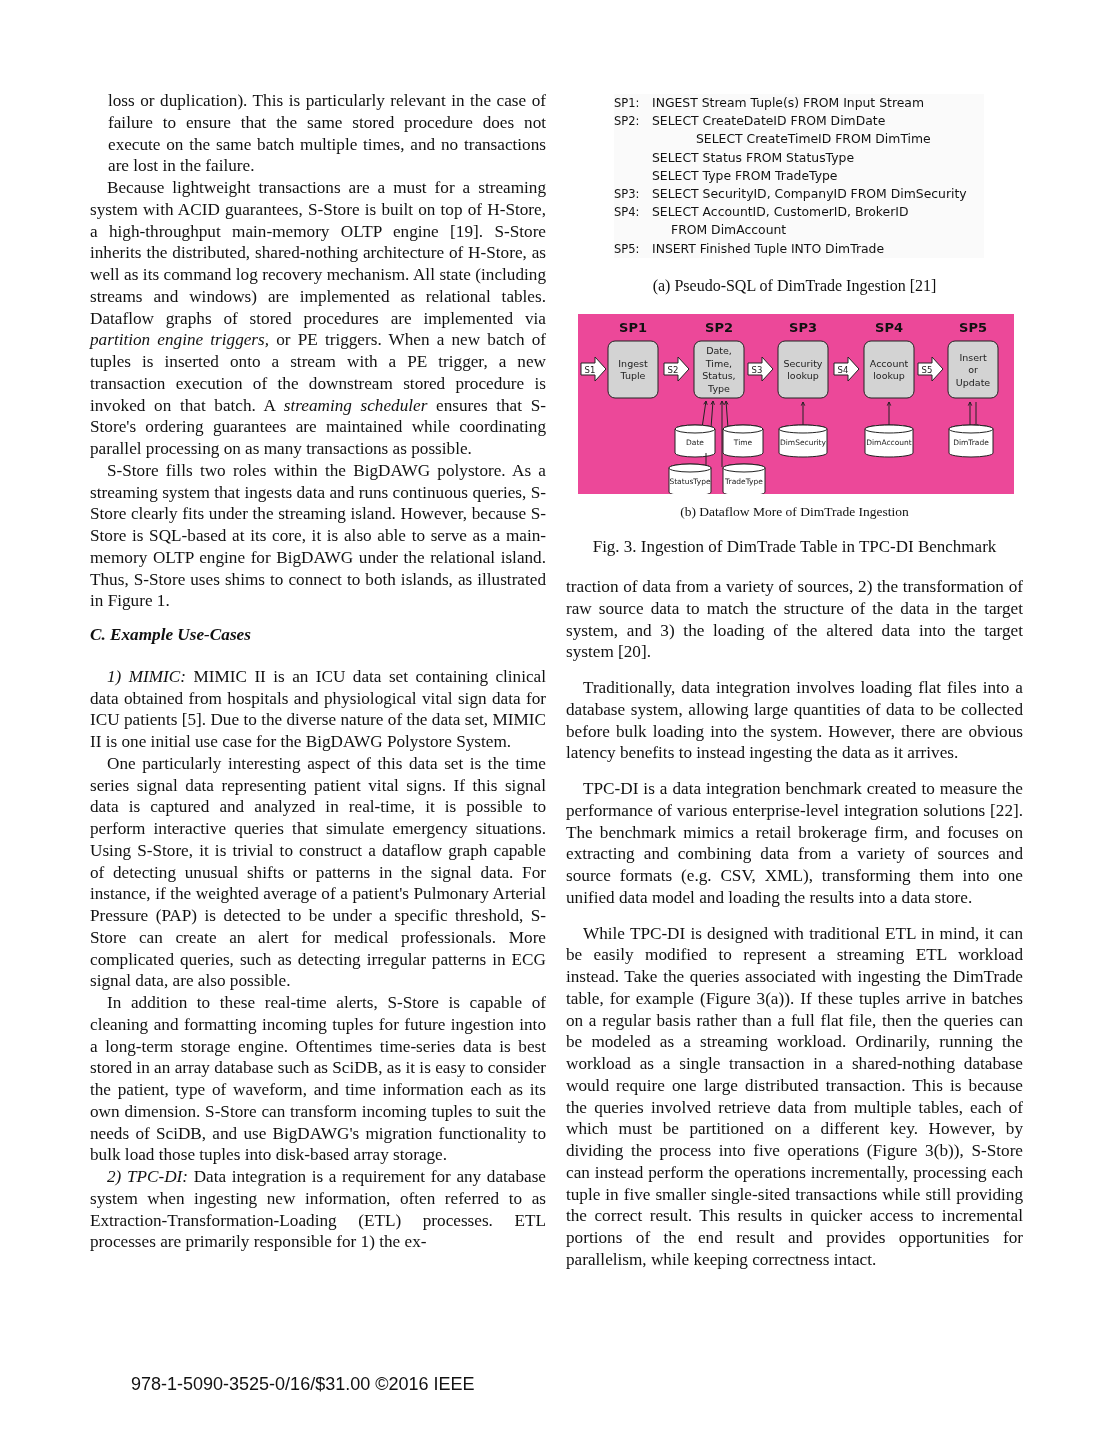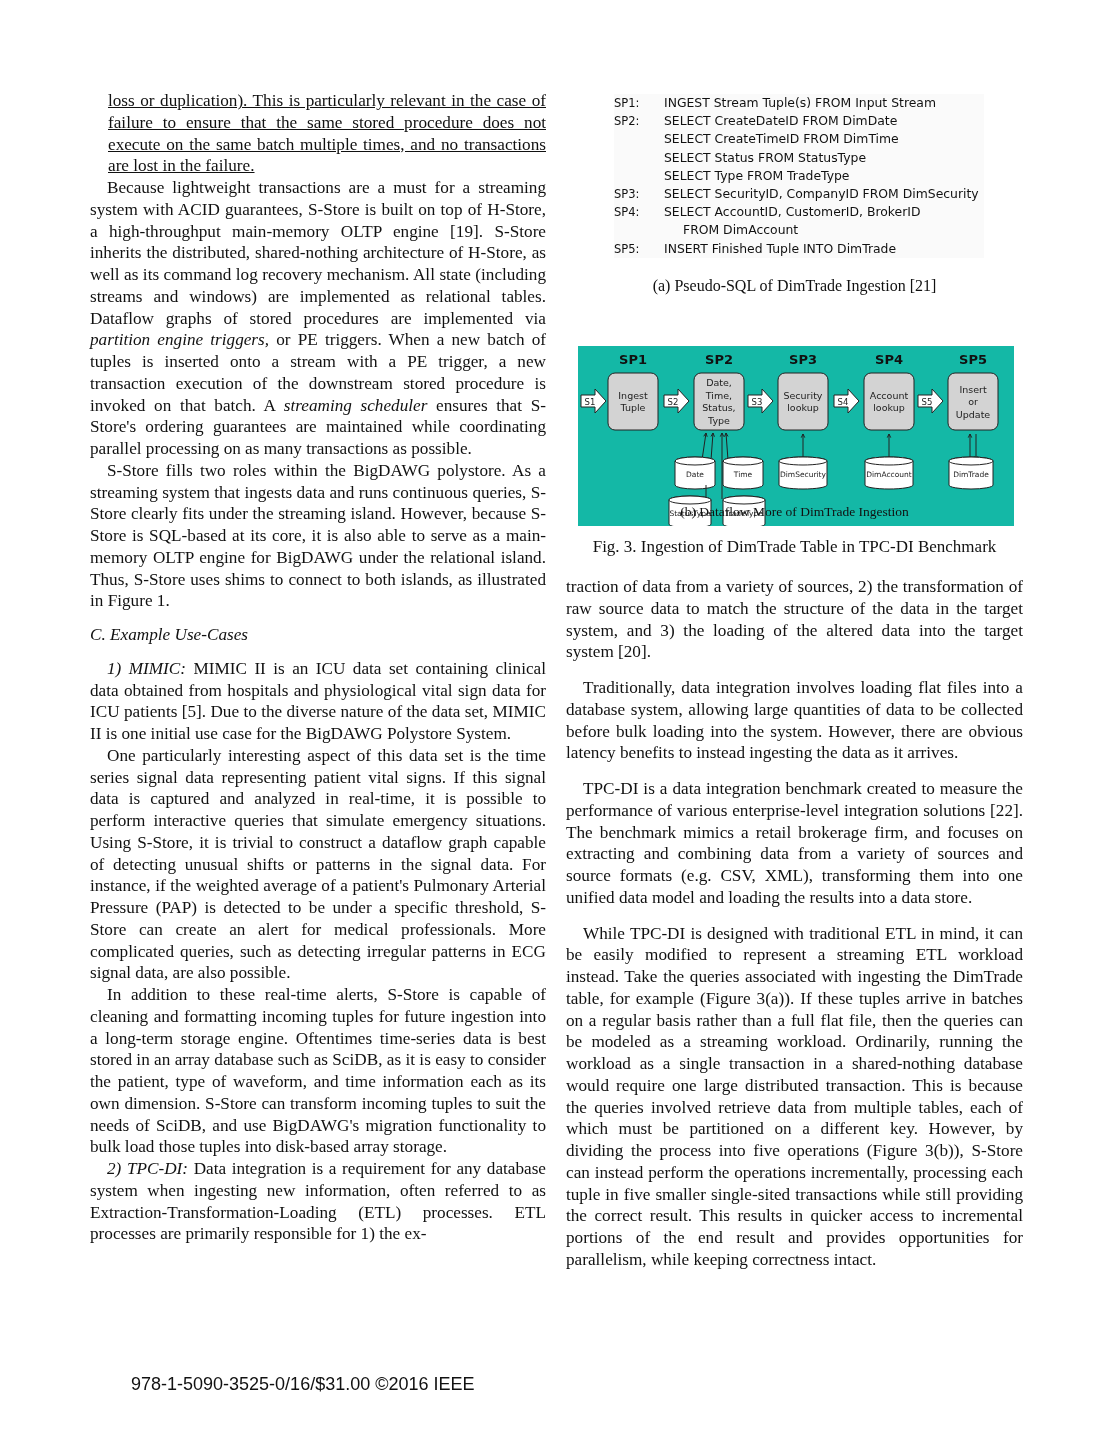--- a/index.html
+++ b/index.html
@@ -3,33 +3,33 @@
 <meta charset="utf-8">
 <style>
   html, body { margin: 0; padding: 0; background: #ffffff; }
   body { width: 1113px; height: 1440px; position: relative; overflow: hidden; color: #111; }
   .col { position: absolute; font-family: "Liberation Serif", serif; font-size: 17.2px; line-height: 21.75px; text-align: justify; }
   .col-left { left: 90px; top: 90px; width: 456px; }
   .col-right { left: 566px; top: 576px; width: 457px; }
   .col p { margin: 0; text-indent: 17px; hyphens: manual; }
   .col p.noindent { text-indent: 0; }
   .col p.gap { margin-top: 14px; }
-  .col p.quote { padding-left: 18px; text-indent: 0; text-decoration: underline; }
-  .col .subsec { font-style: italic; text-indent: 0; margin-top: 12px; margin-bottom: 12px; }
+  .col p.quote { padding-left: 18px; text-indent: 0; }
+  .col .subsec { font-style: italic; text-indent: 0; margin-top: 12px; margin-bottom: 20px; font-weight: bold; }
   .col em { font-style: italic; }
   .sql { position: absolute; left: 614px; top: 94px; width: 370px; background: #fafafa; font-family: "DejaVu Sans", sans-serif; font-size: 12.4px; line-height: 18.2px; color: #111; }
-  .sql-row { display: flex; gap: 12px; }
+  .sql-row { display: flex; }
   .sql-label { width: 38px; font-size: 11.5px; }
   .sql-text { flex: 1; }
   .sql-indent { padding-left: 57px; }
   .caption { position: absolute; font-family: "Liberation Serif", serif; text-align: center; color: #111; }
   .cap-a { left: 566px; top: 277px; width: 457px; font-size: 16px; }
   .cap-b { left: 566px; top: 504px; width: 457px; font-size: 13.5px; }
   .cap-fig { left: 566px; top: 537px; width: 457px; font-size: 17px; }
-  .diagram { position: absolute; left: 578px; top: 314px; width: 436px; height: 180px; background: #14b8a6; margin-top: 32px; }
+  .diagram { position: absolute; left: 578px; top: 314px; width: 436px; height: 180px; background: #ec4899; }
   .footer { position: absolute; left: 131px; top: 1374px; font-family: "Liberation Sans", sans-serif; font-size: 18px; color: #111; }
   svg text { font-family: "DejaVu Sans", sans-serif; }
 </style>
 </head>
 <body>
 
 <div class="col col-left">
   <p class="quote">loss or duplication). This is particularly relevant in the case of failure to ensure that the same stored procedure does not execute on the same batch multiple times, and no transactions are lost in the failure.</p>
   <p><span>Because lightweight transactions are a must for a streaming system with ACID guarantees, S-Store is built on top of H-Store, a high-throughput main-memory OLTP engine [19]. S-Store inherits the distributed, shared-nothing architecture of H-Store, as well as its command log recovery mechanism. All state (including streams and windows) are implemented as relational tables. Dataflow graphs of stored procedures are implemented via </span><em>partition engine triggers,</em><span> or PE triggers. When a new batch of tuples is inserted onto a stream with a PE trigger, a new transaction execution of the downstream stored procedure is invoked on that batch. A </span><em>streaming scheduler</em><span> ensures that S-Store's ordering guarantees are maintained while coordinating parallel processing on as many transactions as possible.</span></p>
   <p>S-Store fills two roles within the BigDAWG polystore. As a streaming system that ingests data and runs continuous queries, S-Store clearly fits under the streaming island. However, because S-Store is SQL-based at its core, it is also able to serve as a main-memory OLTP engine for BigDAWG under the relational island. Thus, S-Store uses shims to connect to both islands, as illustrated in Figure 1.</p>
@@ -44,21 +44,21 @@
     <div class="sql-row">
       <span class="sql-label">SP1:</span>
       <span class="sql-text" style="padding-left: 0px;">INGEST Stream Tuple(s) FROM Input Stream</span>
     </div>
     <div class="sql-row">
       <span class="sql-label">SP2:</span>
       <span class="sql-text" style="padding-left: 0px;">SELECT CreateDateID FROM  DimDate</span>
     </div>
     <div class="sql-row">
       <span class="sql-label"></span>
-      <span class="sql-text" style="padding-left: 0px;">SELECT CreateTimeID FROM DimTime</span>
+      <span class="sql-text" style="padding-left: 0px; margin-left: 44px;">SELECT CreateTimeID FROM DimTime</span>
     </div>
     <div class="sql-row">
       <span class="sql-label"></span>
       <span class="sql-text" style="padding-left: 0px;">SELECT Status FROM StatusType</span>
     </div>
     <div class="sql-row">
       <span class="sql-label"></span>
       <span class="sql-text" style="padding-left: 0px;">SELECT Type FROM TradeType</span>
     </div>
     <div class="sql-row">

